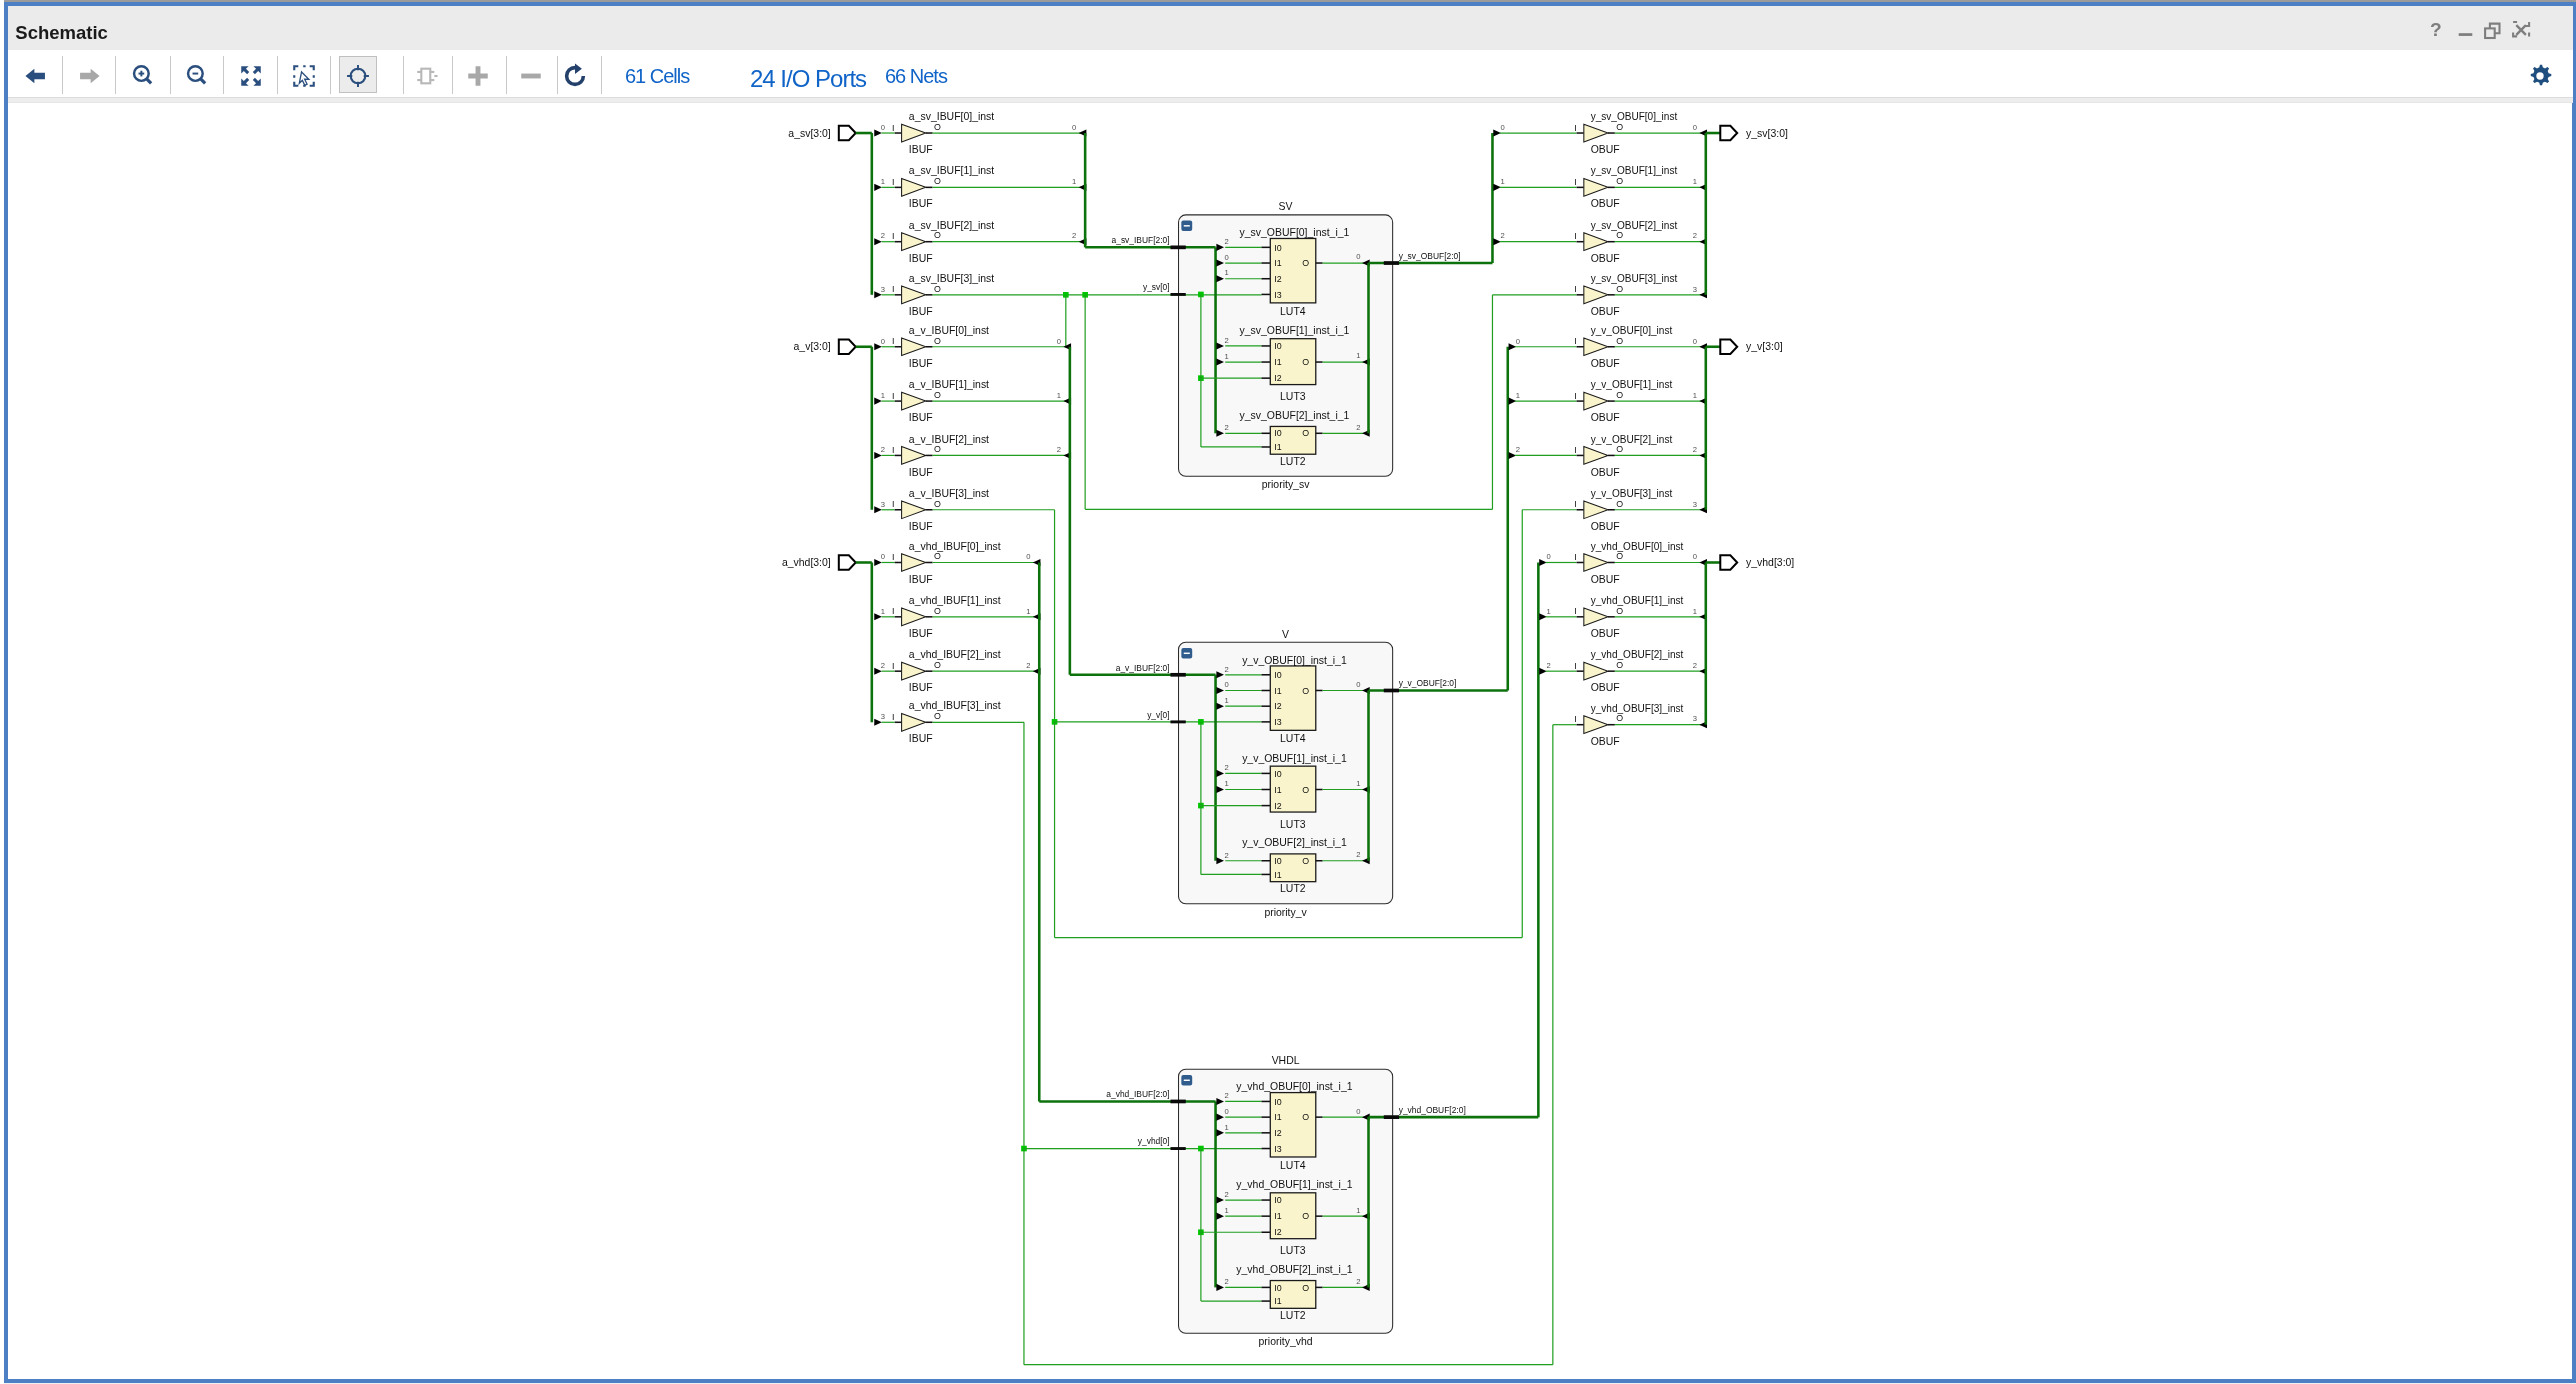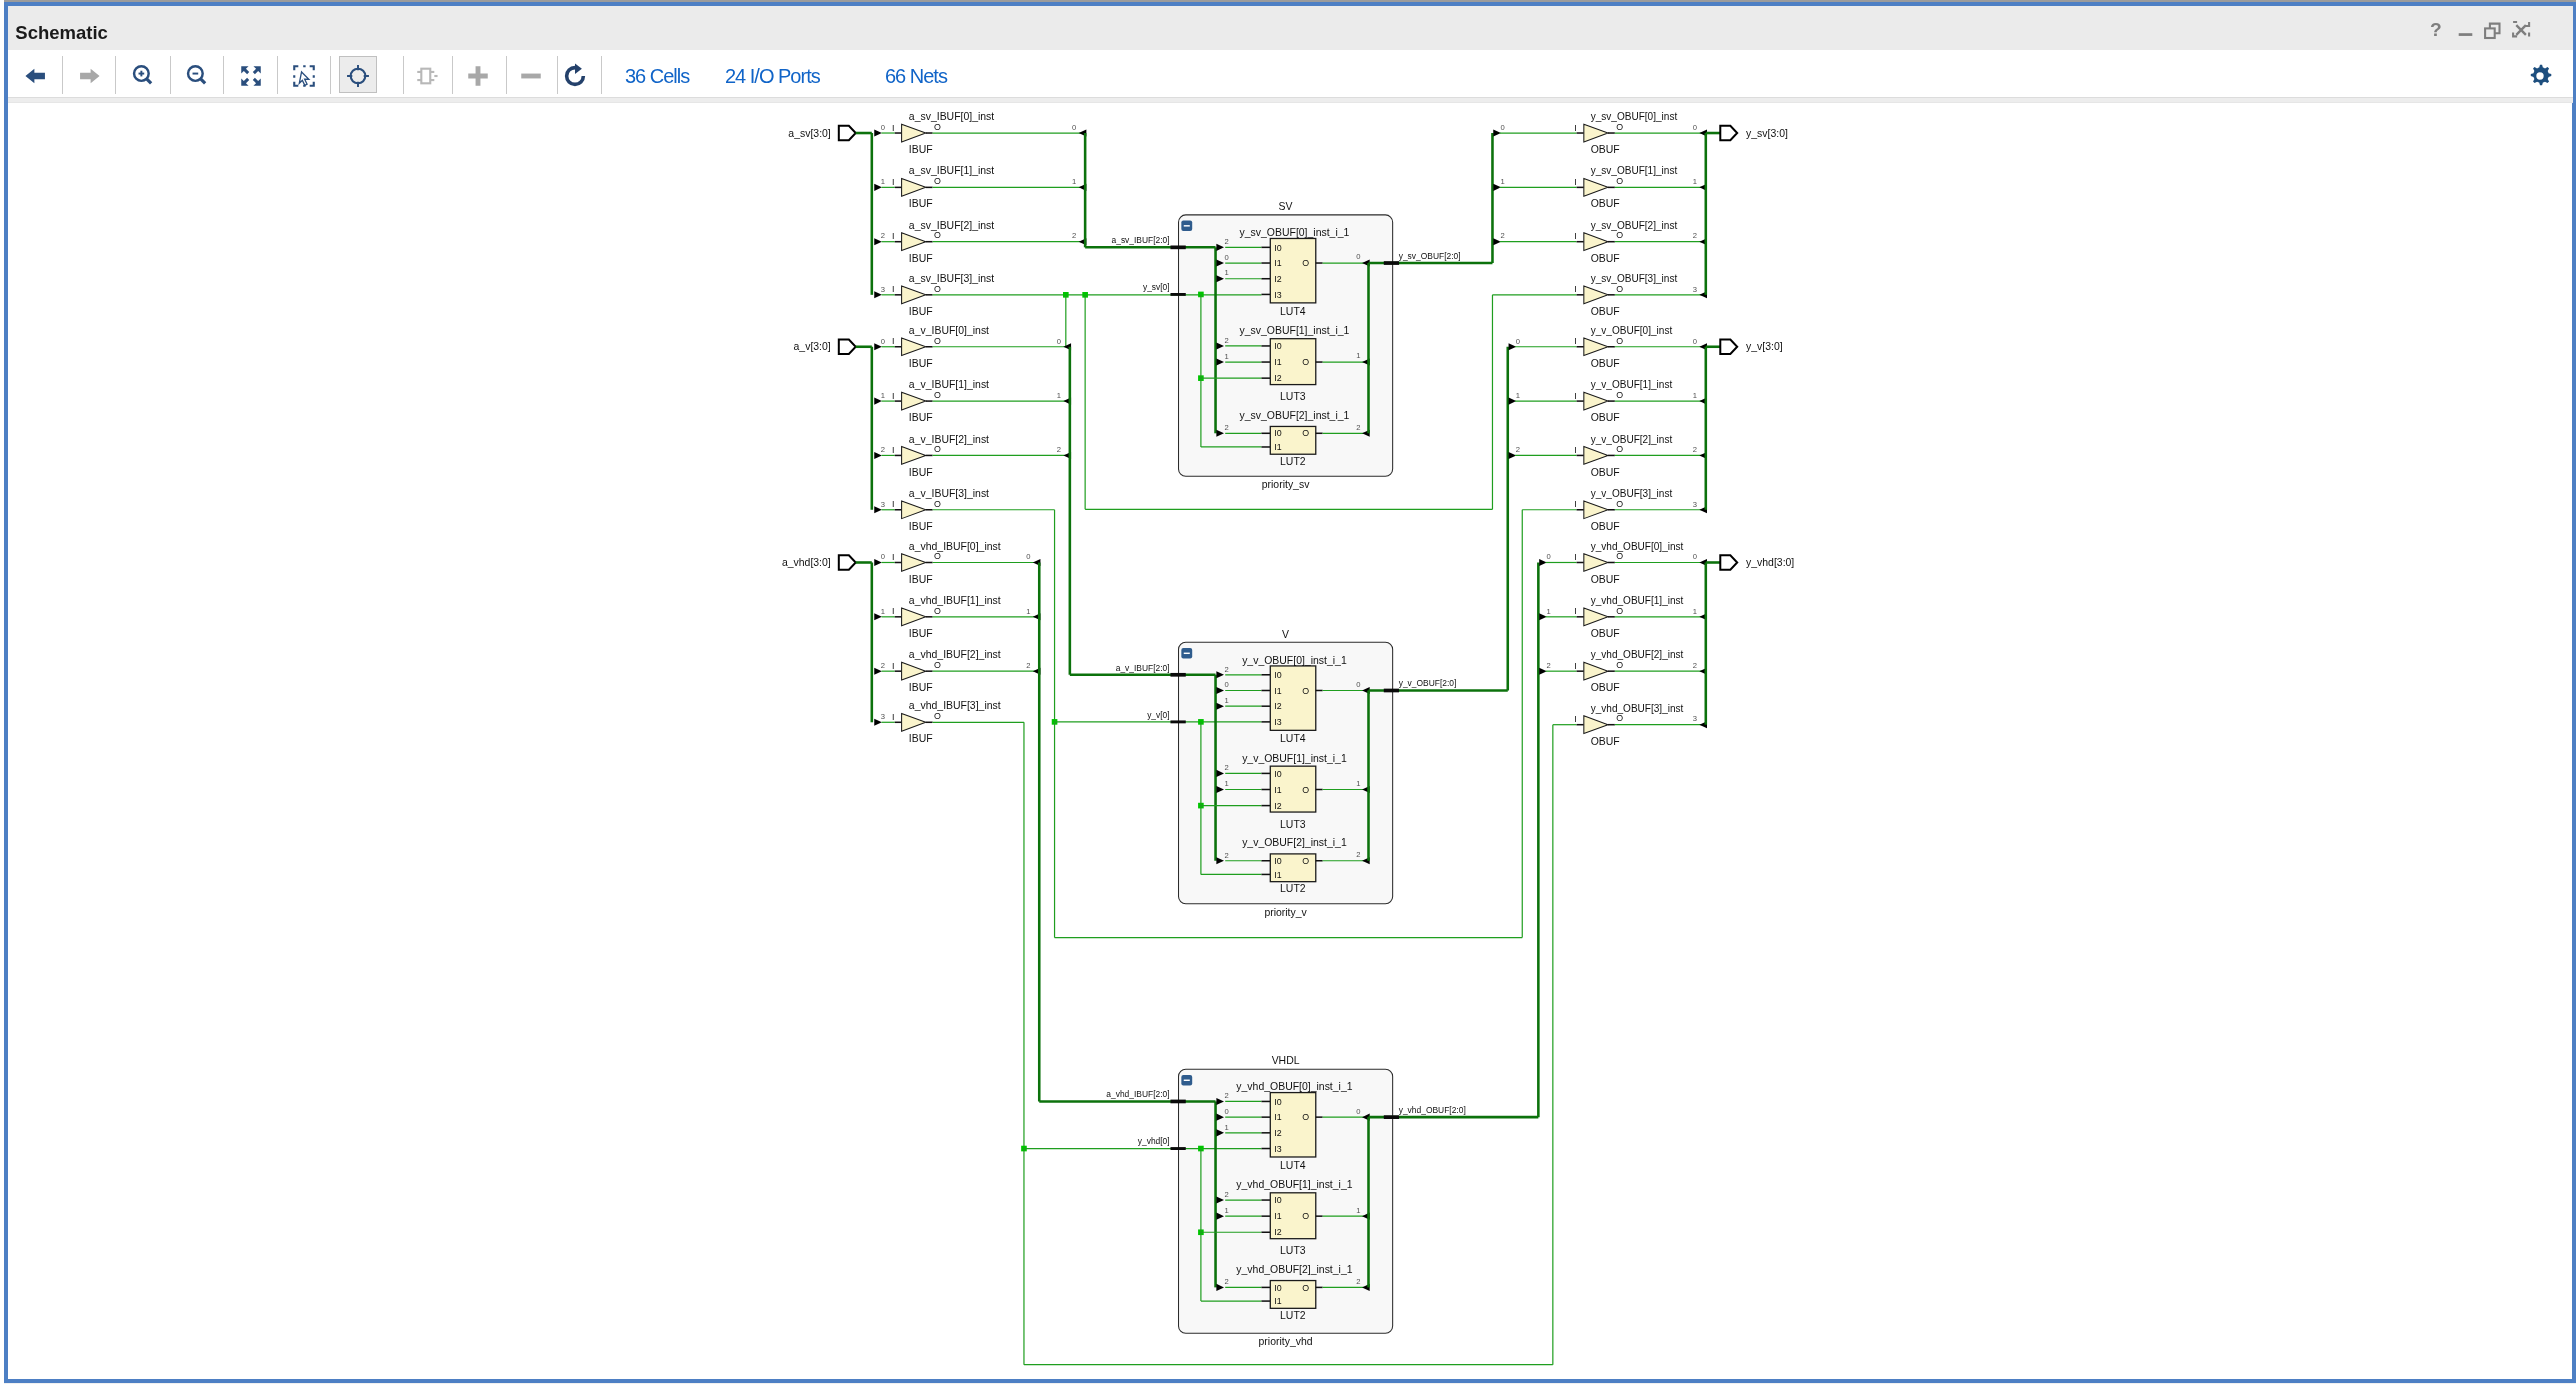--- a/index.html
+++ b/index.html
@@ -89,22 +89,22 @@
     <svg style="position:absolute;left:465px;top:63px" width="26" height="26" viewBox="0 0 32 32">
       <path d="M13,4 h6 v9 h9 v6 h-9 v9 h-6 v-9 h-9 v-6 h9 Z" fill="#a8a8a8"></path>
     </svg>
     <svg style="position:absolute;left:518px;top:63px" width="26" height="26" viewBox="0 0 32 32">
       <rect x="4" y="13" width="24" height="6" fill="#a8a8a8"></rect>
     </svg>
     <svg style="position:absolute;left:562px;top:63px" width="26" height="26" viewBox="0 0 32 32">
       <path d="M16,3.5 a12.5,12.5 0 1 0 12.5,12.5 h-4.4 a8.1,8.1 0 1 1 -8.1,-8.1 Z" fill="#24416b"></path>
       <path d="M16,0.5 v13 l8.5,-6.5 Z" fill="#24416b"></path>
     </svg>
-<div style="position:absolute;left:625px;top:65px;font-size:20px;letter-spacing:-1px;color:#1064c8">36 Cells</div>
-    <div style="position:absolute;left:725px;top:65px;font-size:20px;letter-spacing:-1px;color:#1064c8">24 I/O Ports</div>
+<div style="position:absolute;left:625px;top:65px;font-size:20px;letter-spacing:-1px;color:#1064c8">61 Cells</div>
+    <div style="position:absolute;left:750px;top:65px;font-size:24px;letter-spacing:-1px;color:#1064c8">24 I/O Ports</div>
     <div style="position:absolute;left:885px;top:65px;font-size:20px;letter-spacing:-1px;color:#1064c8">66 Nets</div>
 <svg style="position:absolute;left:2528px;top:64px" width="24" height="24" viewBox="0 0 30 30">
 <path fill="#1d4e7e" d="M15,1 l2.6,0 1,3.4 a11,11 0 0 1 2.6,1.1 l3.2-1.7 1.9,1.9 -1.7,3.2 a11,11 0 0 1 1.1,2.6 l3.4,1 0,2.6 -3.4,1 a11,11 0 0 1 -1.1,2.6 l1.7,3.2 -1.9,1.9 -3.2,-1.7 a11,11 0 0 1 -2.6,1.1 l-1,3.4 -2.6,0 -1,-3.4 a11,11 0 0 1 -2.6,-1.1 l-3.2,1.7 -1.9,-1.9 1.7,-3.2 a11,11 0 0 1 -1.1,-2.6 l-3.4,-1 0,-2.6 3.4,-1 a11,11 0 0 1 1.1,-2.6 l-1.7,-3.2 1.9,-1.9 3.2,1.7 a11,11 0 0 1 2.6,-1.1 Z"></path>
 <circle cx="15" cy="15" r="4.6" fill="#fff"></circle>
     </svg>
 <svg style="position:absolute;left:2423px;top:17.7px" width="137" height="24" viewBox="0 0 170 30">
 <text x="8" y="22" font-size="24" font-weight="bold" fill="#7e7e7e" font-family="Liberation Sans, sans-serif">?</text>
 <rect x="44" y="19" width="17" height="3.4" fill="#7e7e7e"></rect>
 <g fill="none" stroke="#7e7e7e" stroke-width="2.6">
 <path d="M83,13 v-6 h12 v12 h-6"></path>

